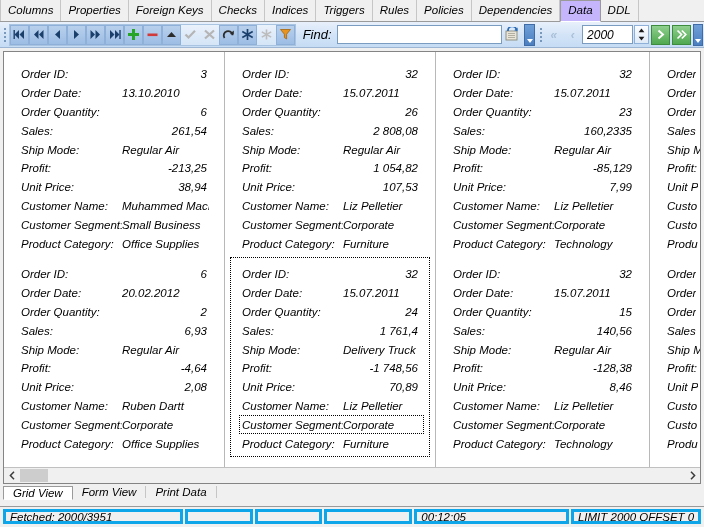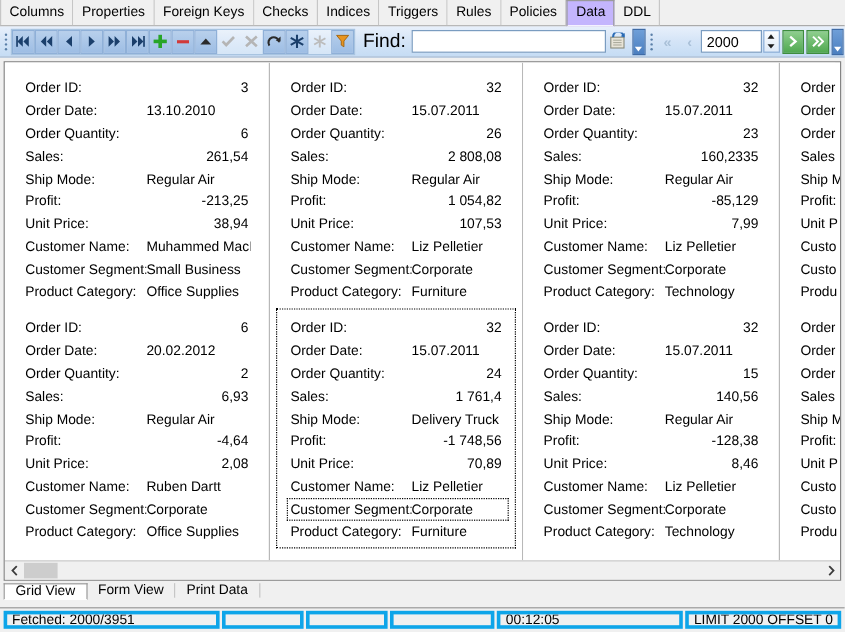--- a/index.html
+++ b/index.html
@@ -11,20 +11,21 @@
     font-family: "Liberation Sans", sans-serif;
     font-size: 11px;
     color: #000;
     -webkit-font-smoothing: none;
   }
   #app {
     width: 704px; height: 527px;
     display: flex; flex-direction: column;
     background: #f0f0f0;
     position: relative;
+    font-style: italic;
   }
 
   
   .tabbar {
     height: 22px;
     background: #f0f0f0;
     display: flex;
     align-items: stretch;
     border-bottom: 1px solid #9a9a9a;
     position: relative;
@@ -84,21 +85,21 @@
   .tbtn.act {
     background: linear-gradient(to bottom,#b8d0ec,#9dbde4);
     border: 1px solid #8fb0d8;
   }
   .tbtn.orange {
     background: linear-gradient(to bottom,#b8d0ec,#9dbde4);
     border: 1px solid #8fb0d8;
   }
   .tbtn svg { display: block; }
 
-  .findlabel { font-size: 16px; margin: 0 5px 0 7px; color:#000;text-align:center; }
+  .findlabel { font-size: 13px; margin: 0 5px 0 7px; color:#000;text-align:center; }
   .findbox {
     width: 175px; height: 19px;
     background: #fff;
     border: 1px solid #7a9cc0;
     display: flex; align-items: center;
     padding: 0 3px;
   }
   .findgo {
     width: 22px; height: 20px;
     display:flex;align-items:center;justify-content:center;
@@ -312,20 +313,23 @@
           <span>Indices</span>
         </div>
         <div class="tab">
           <span>Triggers</span>
         </div>
         <div class="tab">
           <span>Rules</span>
         </div>
         <div class="tab">
           <span>Policies</span>
+        </div>
+        <div class="tab">
+          <span>Dependencies</span>
         </div>
         <div class="tab active">
           <span>Data</span>
         </div>
         <div class="tab">
           <span>DDL</span>
         </div>
       </div>
 
   </div>

